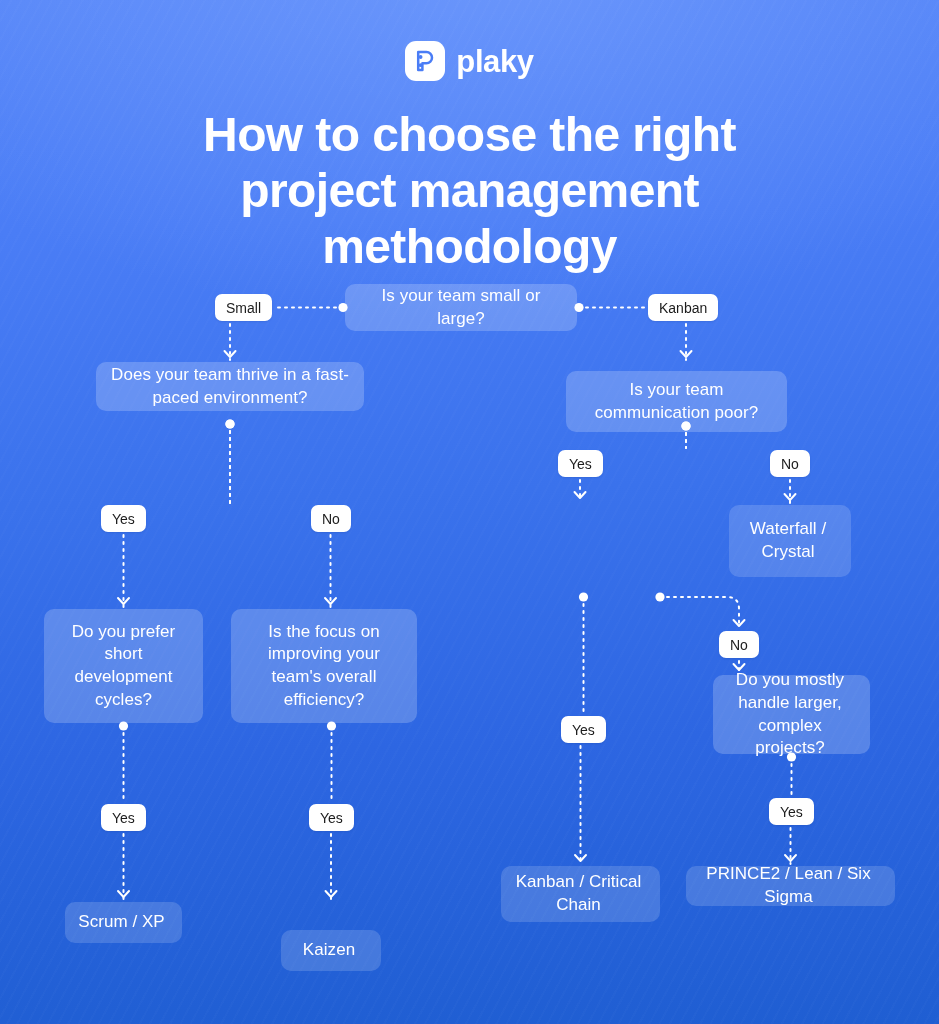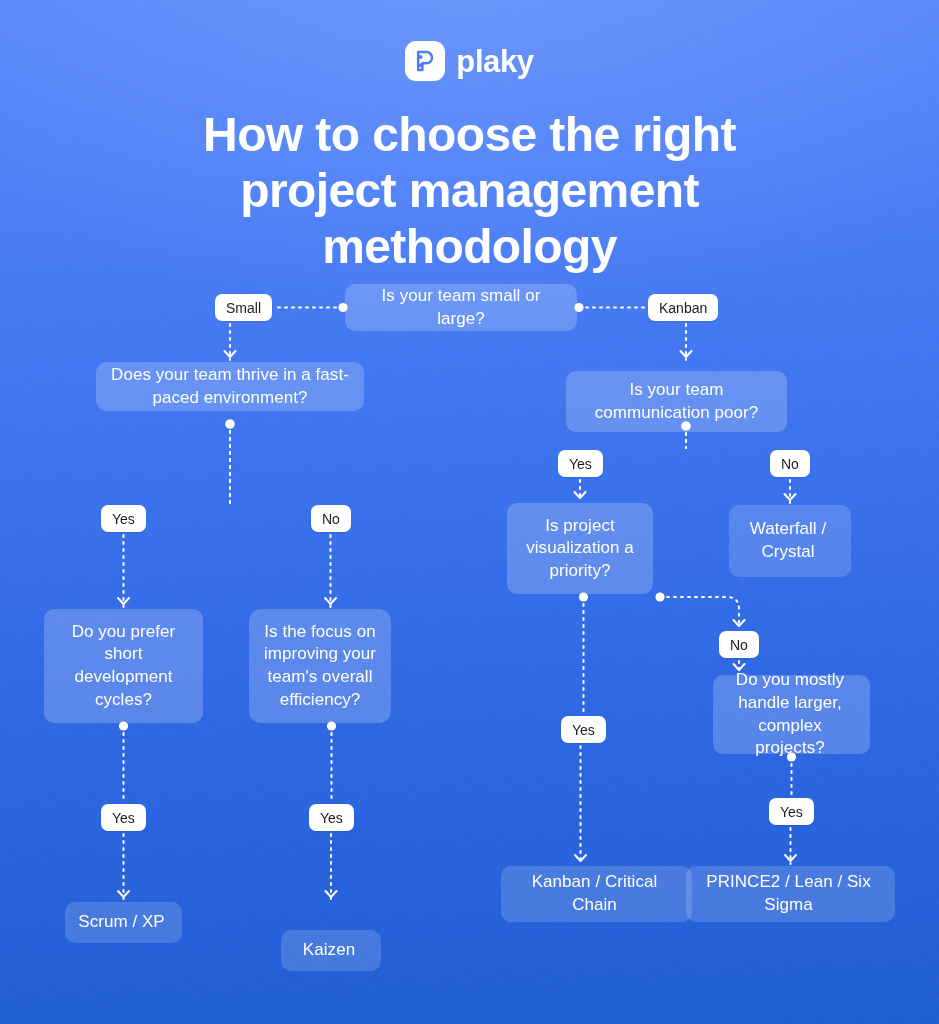--- a/index.html
+++ b/index.html
@@ -236,28 +236,27 @@
       <g>
         <line x1="790.5" y1="828" x2="790.5" y2="864" stroke="#ffffff" stroke-width="2" stroke-linecap="round" stroke-dasharray="2 5"></line>
         <path d="M785 855L790.5 861L796 855" fill="none" stroke="#ffffff" stroke-width="2" stroke-linecap="round" stroke-linejoin="round"></path>
       </g>
     </svg>
 
 <div class="node tone-soft" style="left: 345px; top: 284px; width: 232px; height: 47px;">Is your team small or large?</div>
     <div class="node tone-soft" style="left: 96px; top: 362px; width: 268px; height: 49px;">Does your team thrive in a fast-paced environment?</div>
     <div class="node tone-soft" style="left: 566px; top: 362px; width: 221px; height: 61px; margin-top: 9px;">Is your team communication poor?</div>
     <div class="node tone-soft" style="left: 44px; top: 609px; width: 159px; height: 114px;">Do you prefer short development cycles?</div>
-    <div class="node tone-soft" style="left: 249px; top: 609px; width: 142px; height: 114px; border-radius: 12px;">Is the focus on improving your team's overall efficiency?</div>
-    <div class="node tone-soft" style="left: 507px; top: 503px; width: 146px; height: 91px;">Is project visualization a priority?</div>
+    <div class="node tone-soft" style="left: 231px; top: 609px; width: 186px; height: 114px;">Is the focus on improving your team's overall efficiency?</div>
     <div class="node tone-plain" style="left: 729px; top: 505px; width: 122px; height: 72px;">Waterfall / Crystal</div>
     <div class="node tone-soft" style="left: 713px; top: 675px; width: 157px; height: 79px; padding-left: 9px;">Do you mostly handle larger, complex projects?</div>
     <div class="node tone-plain" style="left: 65px; top: 902px; width: 117px; height: 41px;">Scrum / XP</div>
     <div class="node tone-plain" style="left: 281px; top: 902px; width: 100px; height: 41px; margin-top: 28px;">Kaizen</div>
-    <div class="node tone-plain" style="left: 501px; top: 866px; width: 191px; height: 56px;">Kanban / Critical Chain</div>
-    <div class="node tone-plain" style="left: 686px; top: 866px; width: 209px; height: 56px;">PRINCE2 / Lean / Six Sigma</div>
+    <div class="node tone-plain" style="left: 501px; top: 866px; width: 159px; height: 56px;">Kanban / Critical Chain</div>
+    <div class="node tone-plain" style="left: 686px; top: 866px; width: 209px; height: 40px;">PRINCE2 / Lean / Six Sigma</div>
     <div class="pill" style="left: 215px; top: 294px;">Small</div>
     <div class="pill" style="left: 648px; top: 294px;">Kanban</div>
     <div class="pill" style="left: 101px; top: 505px;">Yes</div>
     <div class="pill" style="left: 311px; top: 505px;">No</div>
     <div class="pill" style="left: 558px; top: 450px;">Yes</div>
     <div class="pill" style="left: 770px; top: 450px;">No</div>
     <div class="pill" style="left: 719px; top: 631px;">No</div>
     <div class="pill" style="left: 561px; top: 716px;">Yes</div>
     <div class="pill" style="left: 101px; top: 804px;">Yes</div>
     <div class="pill" style="left: 309px; top: 804px;">Yes</div>

